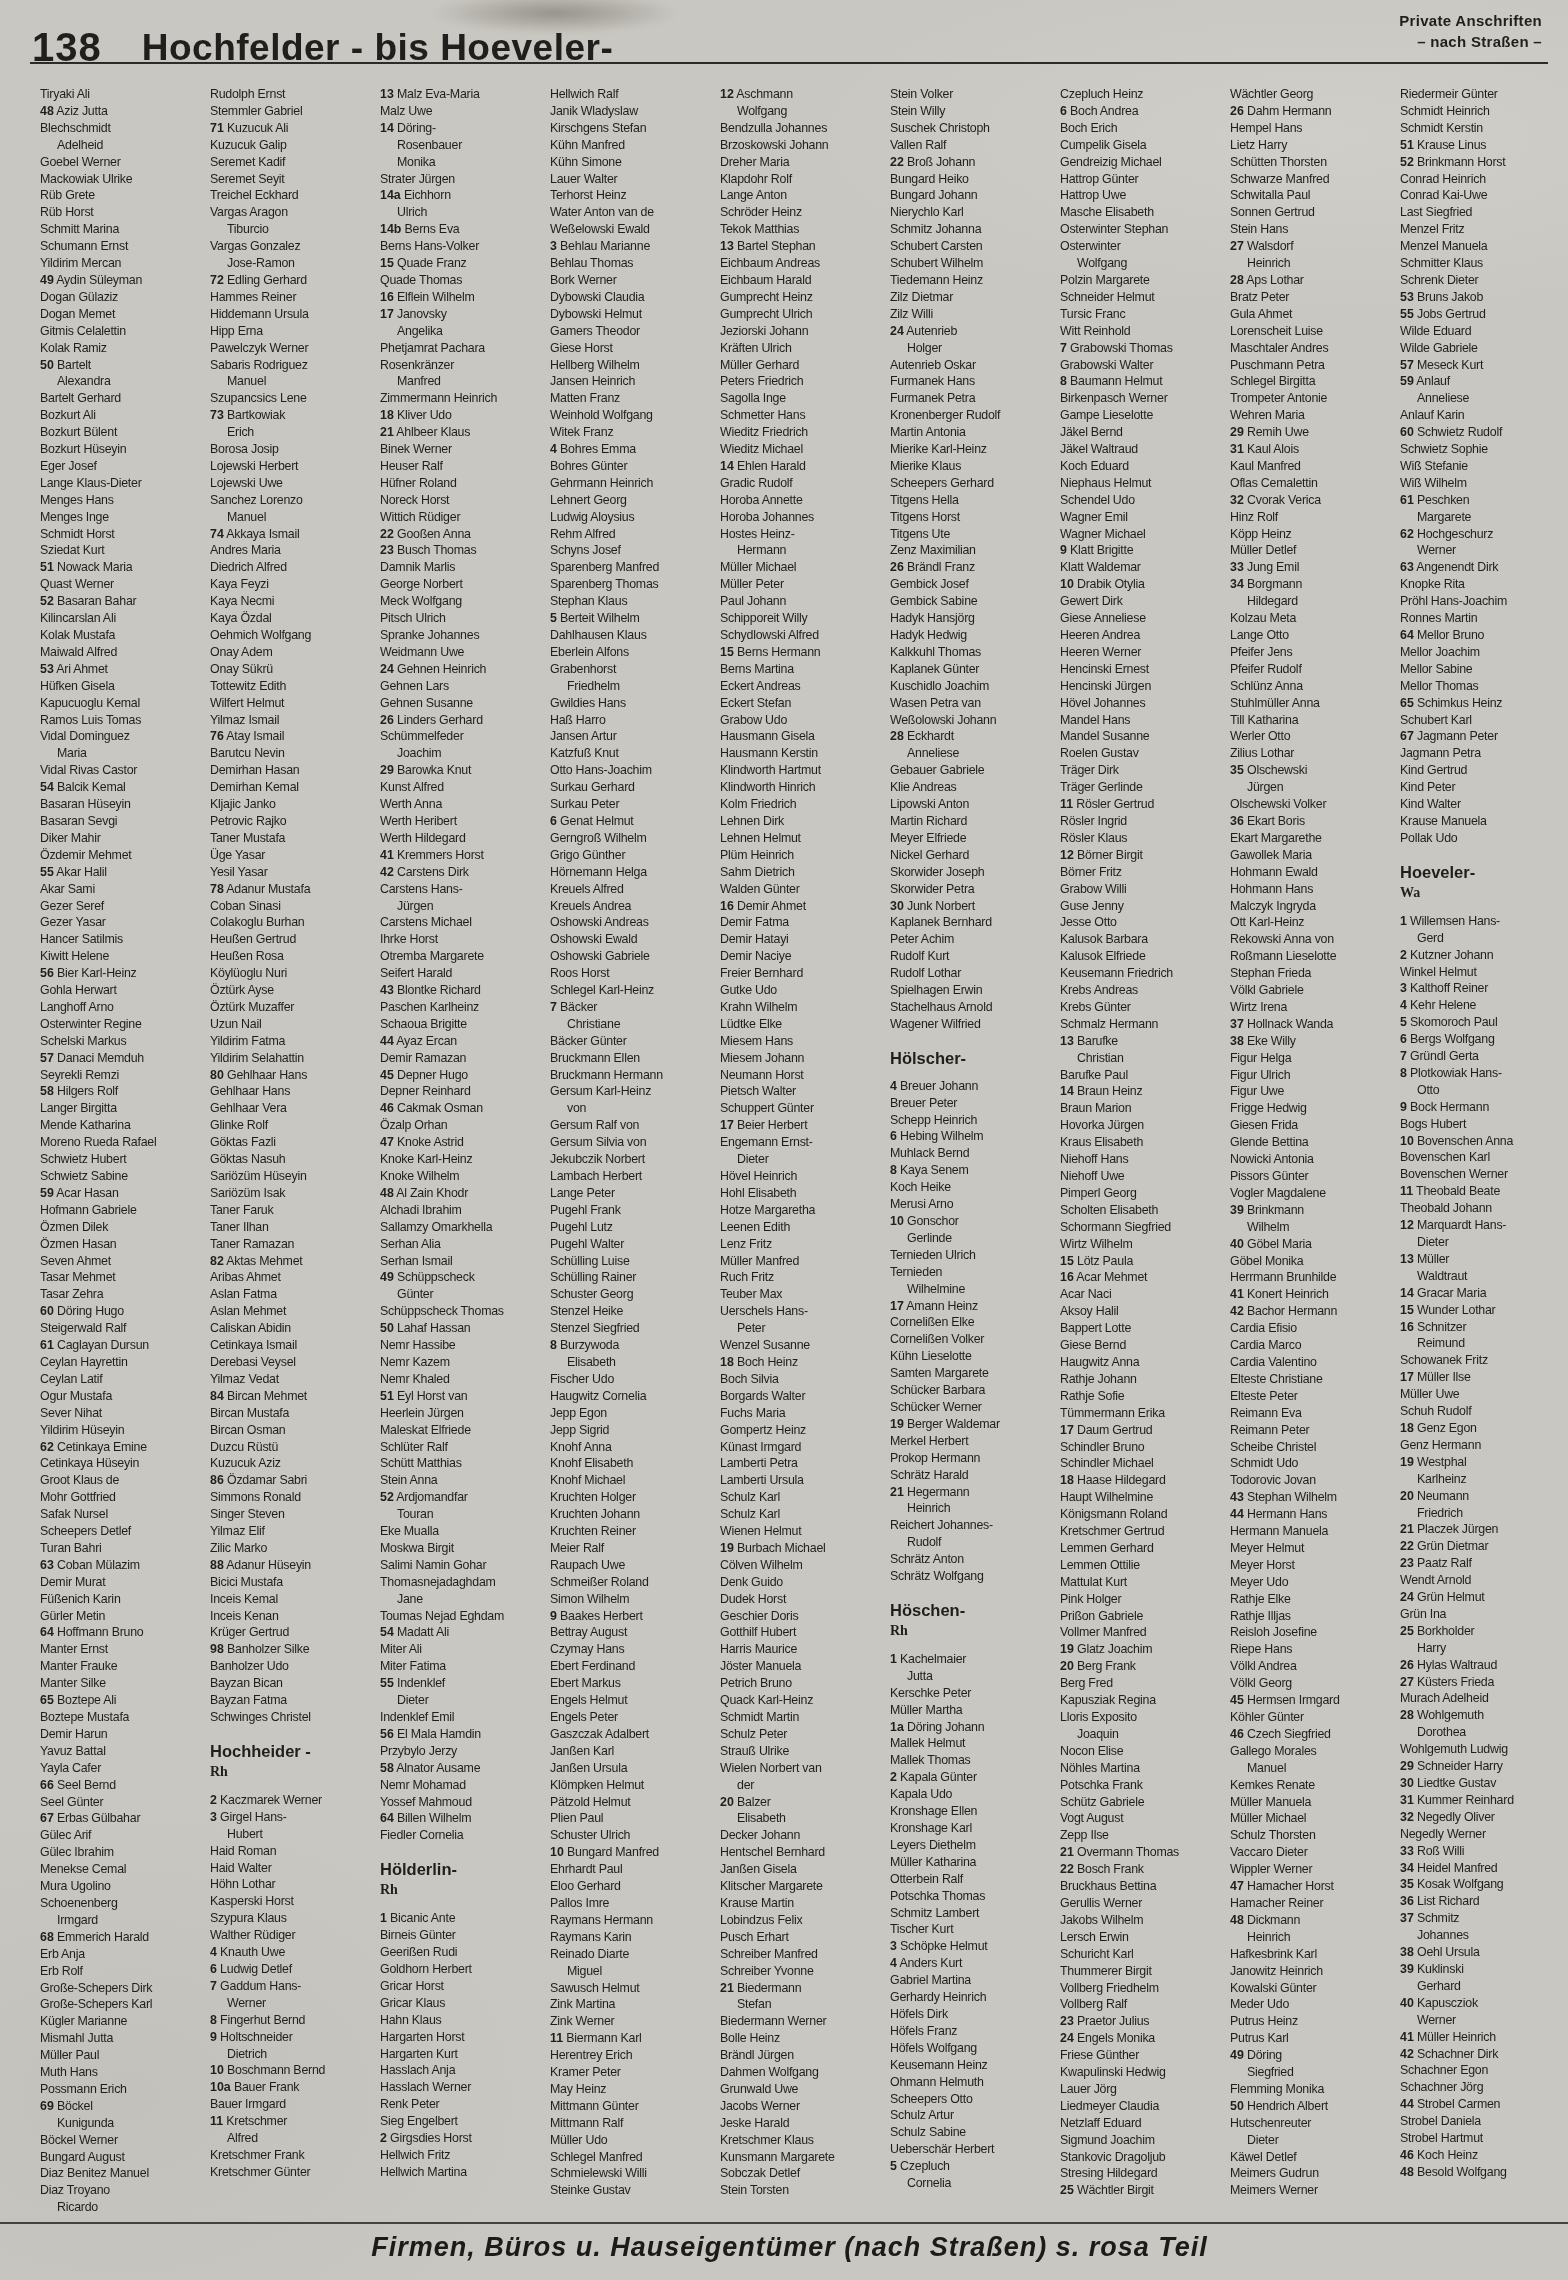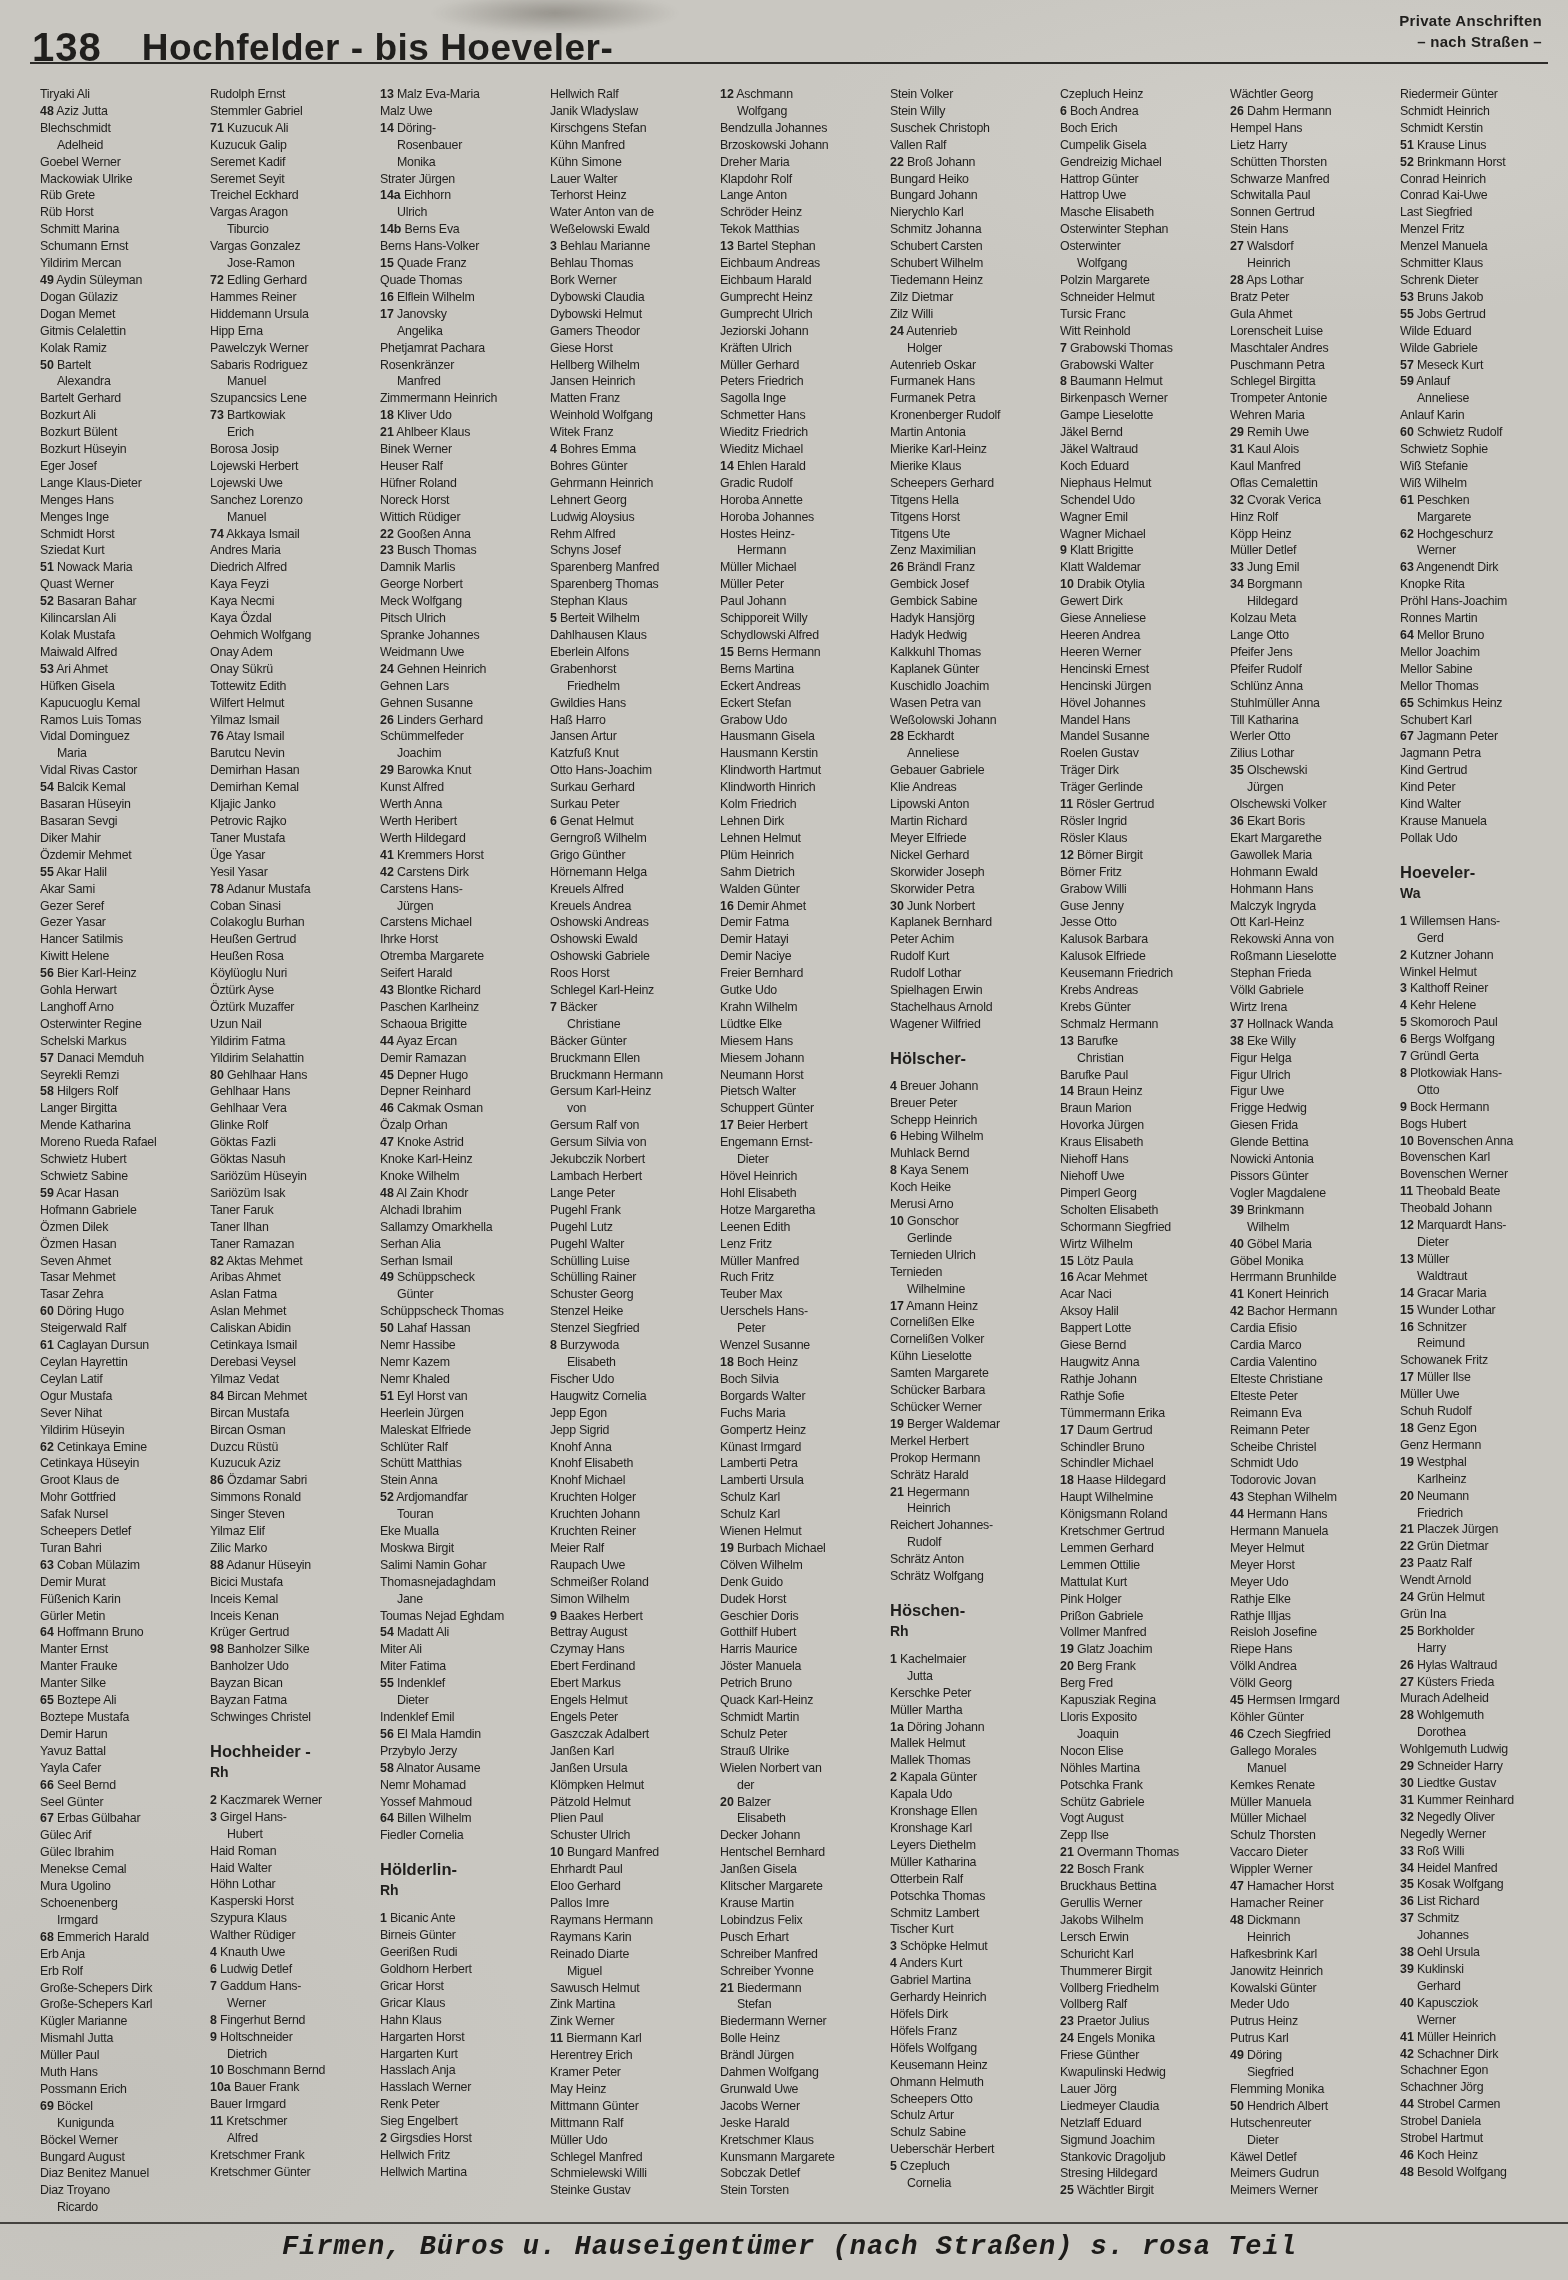--- a/index.html
+++ b/index.html
@@ -18,24 +18,24 @@
   .pagenum{font-size:40px;font-weight:700;letter-spacing:1px;}
   .pagetitle{font-size:37px;font-weight:700;letter-spacing:.5px;}
   .hdr-right{position:absolute;right:26px;top:10px;text-align:right;font-weight:700;font-size:15px;line-height:21px;letter-spacing:.3px;}
   .hdr-rule{position:absolute;left:30px;right:20px;top:62px;height:2px;background:#2c2b28;}
   .cols{position:absolute;left:40px;top:86px;display:flex;gap:13px;}
   .col{width:157px;flex:none;}
   .line{font-size:12.4px;line-height:16.9px;white-space:nowrap;letter-spacing:-0.25px;}
   .line b{font-weight:700;letter-spacing:0;}
   .cont{padding-left:17px;}
   .street{font-size:16.5px;font-weight:700;margin:9px 0 3px;white-space:nowrap;}
-  .area{font-size:14px;font-weight:700;margin:2px 0 5px;}
+  .area{font-size:14px;font-weight:700;margin:2px 0 5px;font-family:Liberation Serif, serif;}
   .gap{height:7px;}
   .footer{position:absolute;left:0;right:0;top:2222px;border-top:2px solid rgba(45,44,40,.85);}
-  .footer-text{margin-top:8px;text-align:center;font-family:Liberation Mono, monospace;
+  .footer-text{margin-top:8px;text-align:center;font-family:Liberation Sans, sans-serif;
     font-style:italic;font-weight:700;font-size:27px;letter-spacing:1px;color:#1c1b19;padding-left:11px;}
 </style>
 </head>
 <body>
 
 <div class="smudge"></div>
 
 <div class="hdr-left">
   <span class="pagenum">138</span>
   <span class="pagetitle">Hochfelder - bis Hoeveler-</span>

